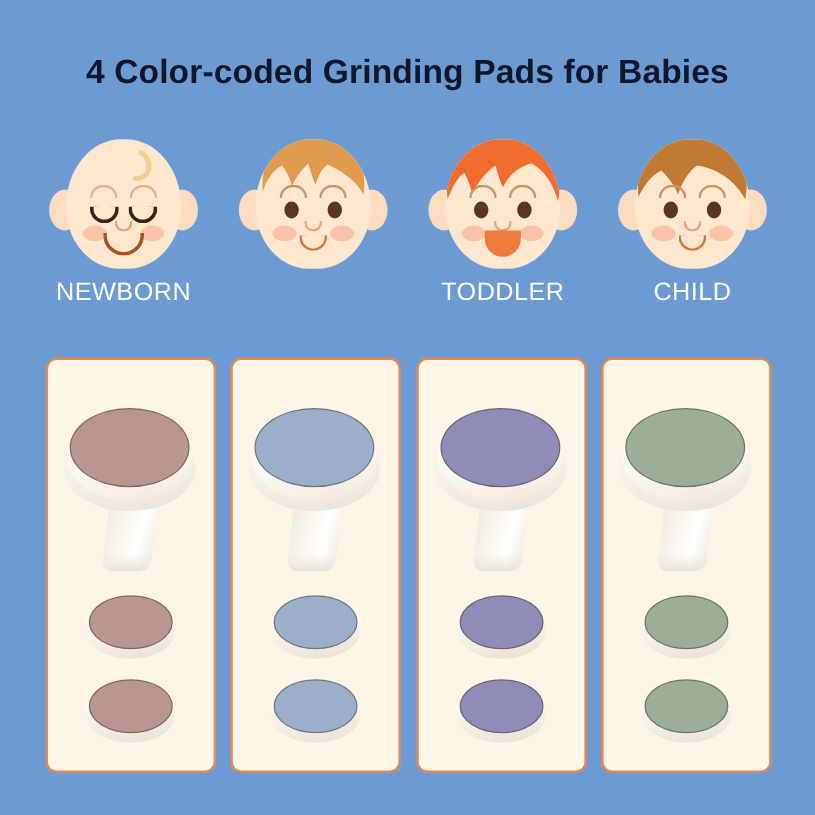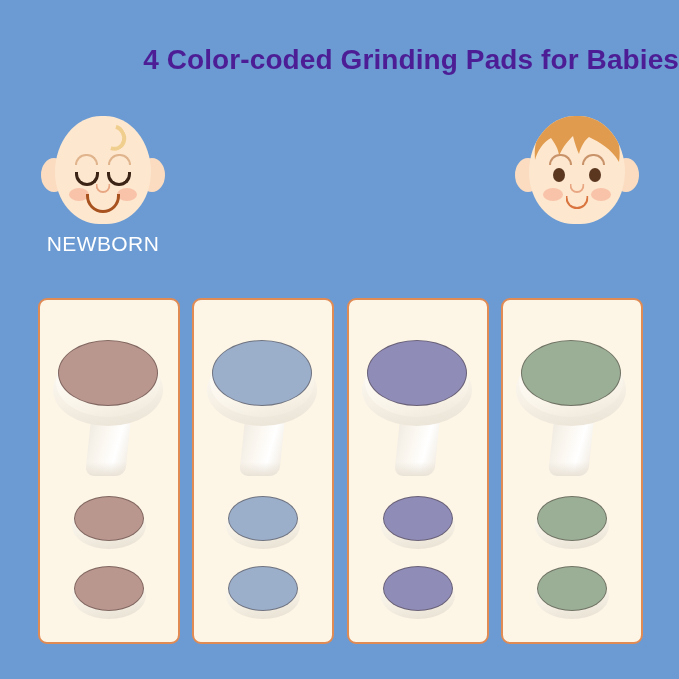--- a/index.html
+++ b/index.html
@@ -309,21 +309,21 @@
     width: 70px;
     height: 45px;
     border-radius: 50%;
     border: 1.3px solid rgba(60,45,40,0.45);
     box-sizing: border-box;
   }
 </style>
 </head>
 <body style="background: rgb(107, 155, 210);">
 
-<div class="title" style="color: #4c1d95; text-align: right;">4 Color-coded Grinding Pads for Babies</div>
+<div class="title" style="color: #0f172a;">4 Color-coded Grinding Pads for Babies</div>
 
 <div class="faces-row">
 
   <div class="face-col">
     <div class="face-wrap">
       <div class="ear left"></div>
       <div class="ear right"></div>
       <div class="head">
         <div class="curl"></div>
         <div class="brow left"></div>
@@ -352,21 +352,62 @@
         <div class="eye left"></div>
         <div class="eye right"></div>
         <div class="cheek left"></div>
         <div class="cheek right"></div>
         <div class="nose"></div>
         <div class="mouth-small"></div>
       </div>
     </div>
   </div>
 
-
+  <div class="face-col">
+    <div class="face-wrap">
+      <div class="ear left"></div>
+      <div class="ear right"></div>
+      <div class="head">
+        <svg class="hair" viewBox="0 0 96 108">
+          <path d="M48 -4 C 12 -4 -2 20 2 50 C 6 40 10 32 16 28 C 20 36 22 42 22 46 C 28 34 36 26 42 22 C 44 30 46 36 48 40 C 54 28 64 22 72 20 C 82 26 90 36 94 52 C 100 20 84 -4 48 -4 Z" fill="#f26c30"></path>
+          <path d="M76 14 C 86 8 94 10 96 18 C 92 16 86 18 82 22 Z" fill="#f26c30"></path>
+        </svg>
+        <div class="brow left dark"></div>
+        <div class="brow right dark"></div>
+        <div class="eye left"></div>
+        <div class="eye right"></div>
+        <div class="cheek left"></div>
+        <div class="cheek right"></div>
+        <div class="nose"></div>
+        <div class="mouth-open"></div>
+      </div>
+    </div>
+    <div class="face-label" style="color: rgb(255, 255, 255);">TODDLER</div>
+  </div>
+
+  <div class="face-col">
+    <div class="face-wrap">
+      <div class="ear left"></div>
+      <div class="ear right"></div>
+      <div class="head">
+        <svg class="hair" viewBox="0 0 96 108">
+          <path d="M48 -3 C 14 -3 0 18 3 48 C 8 38 14 30 22 26 C 30 34 34 40 36 46 C 40 34 46 26 52 22 C 66 24 82 32 92 50 C 98 18 82 -3 48 -3 Z" fill="#c07a34"></path>
+        </svg>
+        <div class="brow left dark"></div>
+        <div class="brow right dark"></div>
+        <div class="eye left"></div>
+        <div class="eye right"></div>
+        <div class="cheek left"></div>
+        <div class="cheek right"></div>
+        <div class="nose"></div>
+        <div class="mouth-small"></div>
+      </div>
+    </div>
+    <div class="face-label" style="color: rgb(255, 255, 255);">CHILD</div>
+  </div>
 
 </div>
 
 <div class="cards-row">
 
   <div class="card" style="background: rgb(253, 246, 230); border-color: rgb(224, 138, 84);">
     <div class="device">
       <div class="stem"></div>
       <div class="base"></div>
       <div class="rim"></div>

